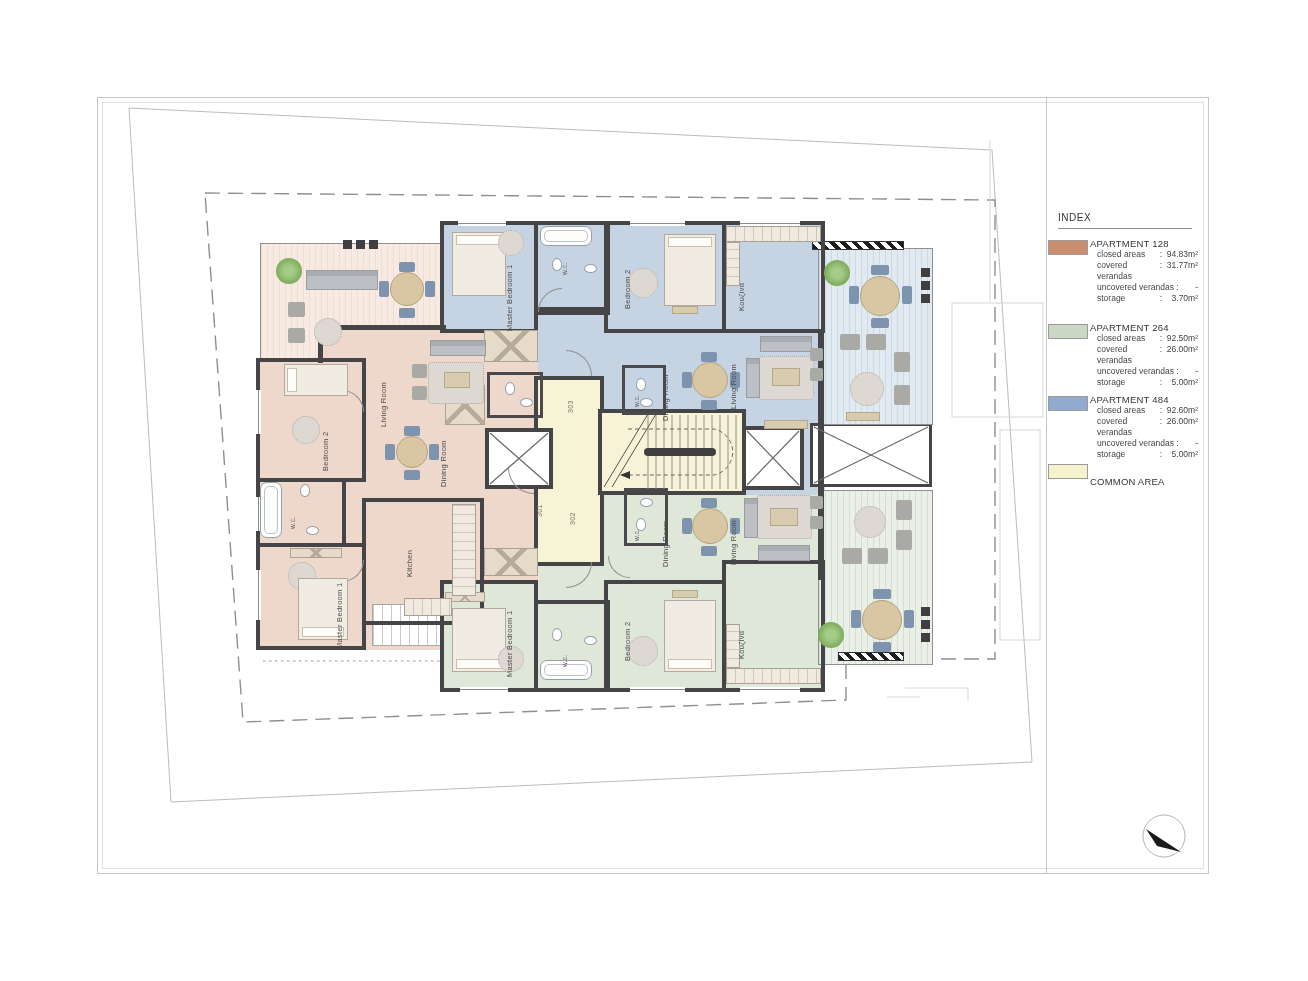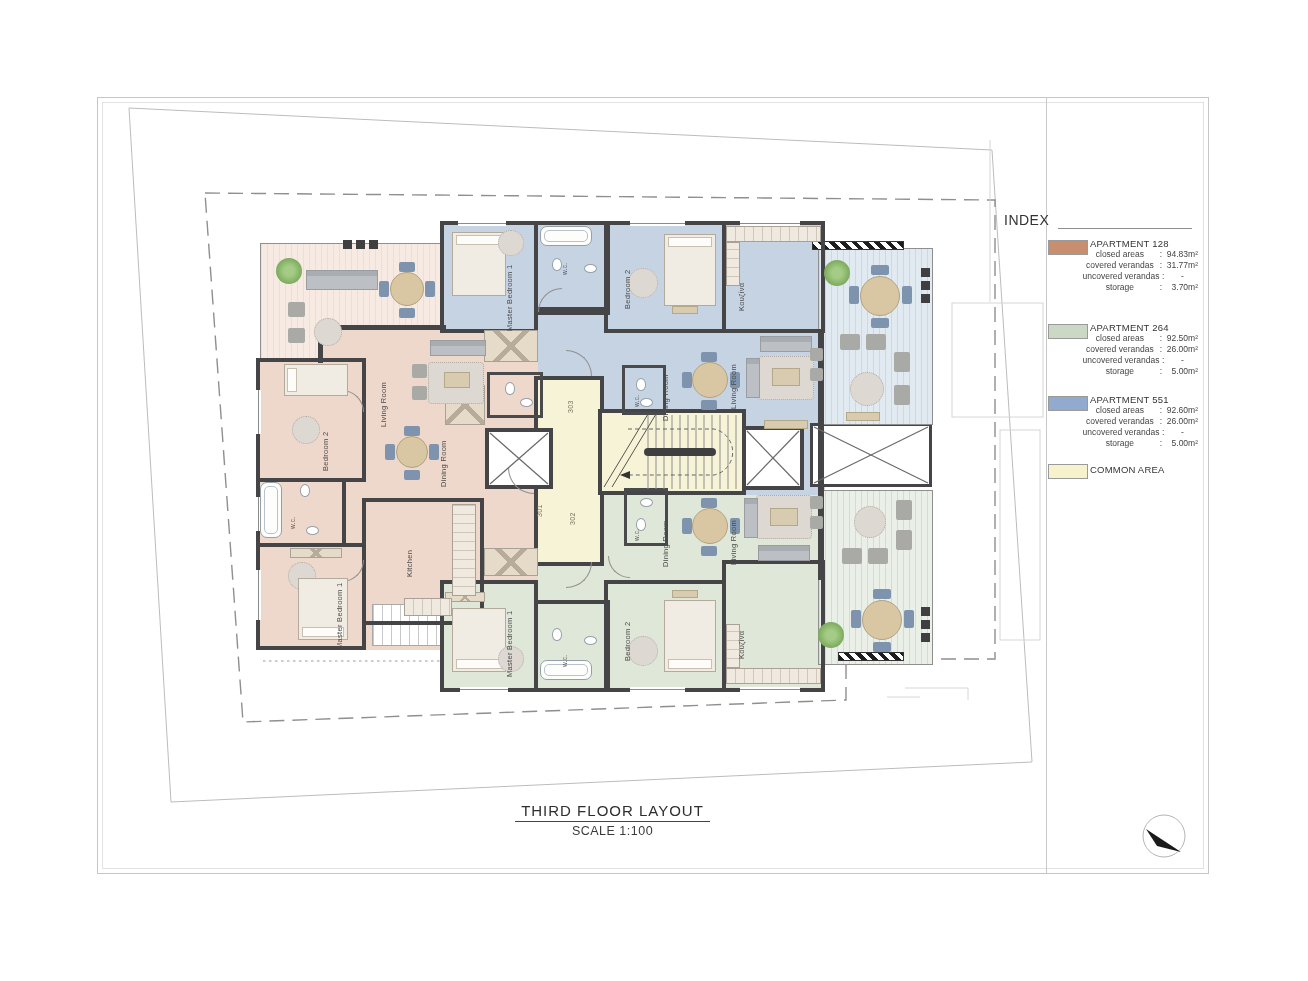--- a/index.html
+++ b/index.html
@@ -62,27 +62,27 @@
   .vl{position:absolute;font-size:7.5px;letter-spacing:.3px;color:#4a4a4a;white-space:nowrap;
       transform:rotate(-90deg);transform-origin:left bottom;}
   .vl.small{font-size:6.5px;color:#5a5a5a;}
   .vl.unit{font-size:7px;color:#7a7460;}
   
   #title-block{left:460px;top:802px;width:305px;text-align:center;}
   #plan-title{display:inline-block;font-size:15px;letter-spacing:1px;color:#2e2e2e;
       border-bottom:1.5px solid #444;padding:0 6px 2px;}
   #plan-scale{font-size:12.5px;color:#3a3a3a;margin-top:2px;letter-spacing:.5px;}
   
-  #index-head{left:1004px;top:212px;font-size:14px;letter-spacing:.5px;color:#333;text-align:right;}
+  #index-head{left:1058px;top:212px;font-size:10px;letter-spacing:.5px;color:#333;text-align:right;}
   #index-rule{left:1058px;top:228px;width:134px;height:1px;background:#8f8f8f;}
   .lg{left:1048px;width:150px;}
   .lg .sw{position:absolute;left:0;top:2px;width:38px;height:13px;border:1px solid #9a9a9a;}
   .sw0{background:#c98e70;}.sw1{background:#ccd8c6;}.sw2{background:#92aacd;}.sw3{background:#f5f2cd;}
   .lg .nm{margin-left:42px;font-size:9.5px;color:#333;letter-spacing:.2px;}
-  .lg .rw{margin-left:32px;font-size:8.5px;color:#444;line-height:11px;display:flex;text-align:center;}
+  .lg .rw{margin-left:49px;font-size:8.5px;color:#444;line-height:11px;display:flex;}
   .lg .rw .lb{width:82px;}
   .lg .rw .vv{white-space:pre;}
   svg{position:absolute;left:0;top:0;pointer-events:none;}
 </style>
 </head>
 <body>
 
 <div id="page">
 
   <div class="abs frame" style="left:97px;top:97px;width:1112px;height:777px;"></div>
@@ -322,24 +322,20 @@
   <div class="vl small" style="left:568px;top:660px;">w.c.</div>
   <div class="vl" style="left:632px;top:652px;">Bedroom 2</div>
   <div class="vl" style="left:746px;top:650px;">Κουζίνα</div>
   <div class="vl" style="left:670px;top:558px;">Dining Room</div>
   <div class="vl" style="left:738px;top:556px;">Living Room</div>
   <div class="vl small" style="left:640px;top:534px;">w.c.</div>
   <div class="vl unit" style="left:574px;top:406px;">303</div>
   <div class="vl unit" style="left:543px;top:510px;">301</div>
   <div class="vl unit" style="left:576px;top:518px;">302</div>
 
-  <div class="abs" id="title-block">
-    <div id="plan-title">THIRD FLOOR LAYOUT</div>
-    <div id="plan-scale">SCALE 1:100</div>
-  </div>
 
   <div class="abs" id="index-head">INDEX</div>
   <div class="abs" id="index-rule"></div>
 
   <div class="abs lg" style="top:238px;">
     <div class="sw sw0"></div>
     <div class="nm">APARTMENT 128</div>
     <div class="rw">
         <span class="lb">closed areas</span>
         <span class="vv">:  94.83m²</span>
@@ -374,37 +370,37 @@
         <span class="vv">:       -</span>
       </div>
     <div class="rw">
         <span class="lb">storage</span>
         <span class="vv">:    5.00m²</span>
       </div>
   </div>
 
   <div class="abs lg" style="top:394px;">
     <div class="sw sw2"></div>
-    <div class="nm">APARTMENT 551</div>
+    <div class="nm">APARTMENT 484</div>
     <div class="rw">
         <span class="lb">closed areas</span>
         <span class="vv">:  92.60m²</span>
       </div>
     <div class="rw">
         <span class="lb">covered verandas</span>
         <span class="vv">:  26.00m²</span>
       </div>
     <div class="rw">
         <span class="lb">uncovered verandas</span>
         <span class="vv">:       -</span>
       </div>
     <div class="rw">
         <span class="lb">storage</span>
         <span class="vv">:    5.00m²</span>
       </div>
   </div>
 
   <div class="abs lg" style="top:462px;">
     <div class="sw sw3"></div>
-    <div class="nm" style="margin-top:2px;">COMMON AREA</div>
+    <div class="nm" style="margin-top:14px;">COMMON AREA</div>
   </div>
 
 </div>
 
 </body></html>

